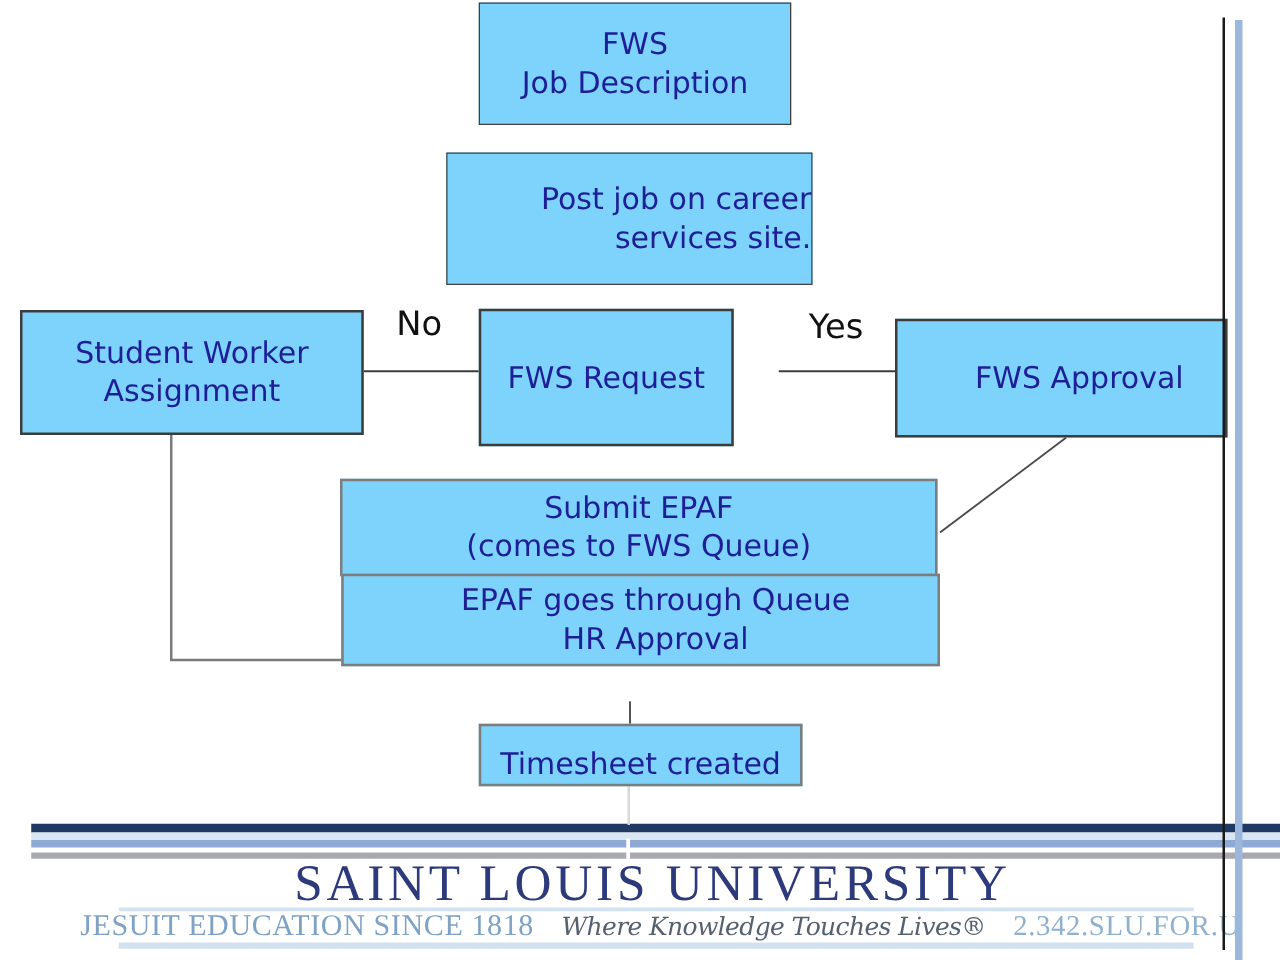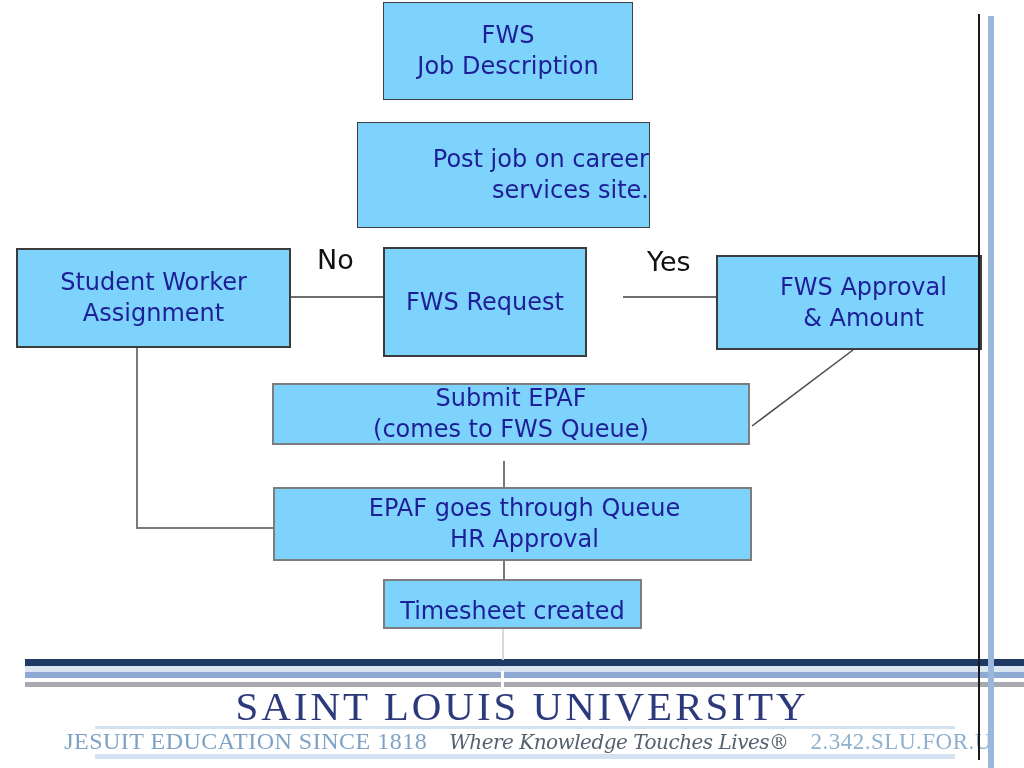--- a/index.html
+++ b/index.html
@@ -135,29 +135,28 @@
     <span>Student Worker</span>
     <span>Assignment</span>
   </div>
 
   <div class="node b-dark" style="left:383px; top:247px; width:204px; height:110px;">
     <span>FWS Request</span>
   </div>
 
   <div class="node b-dark" style="left:716px; top:255px; width:266px; height:95px;padding-left:29px;">
     <span>FWS Approval</span>
-    <span>&amp; Amount</span>
   </div>
 
-  <div class="node b-gray" style="left:272px; top:383px; width:478px; height:62px;">
+  <div class="node b-gray" style="left:272px; top:383px; width:478px; height:78px;">
     <span>Submit EPAF</span>
     <span>(comes to FWS Queue)</span>
   </div>
 
-  <div class="node b-gray" style="left:273px; top:487px; width:479px; height:74px;padding-left:24px;">
+  <div class="node b-gray" style="left:273px; top:459px; width:479px; height:74px;padding-left:24px;">
     <span>EPAF goes through Queue</span>
     <span>HR Approval</span>
   </div>
 
   <div class="node b-gray" style="left:383px; top:579px; width:259px; height:50px;justify-content:flex-end;">
     <span>Timesheet created</span>
   </div>
 
   <div class="edge-label" style="left:317px; top:244px;">No</div>
   <div class="edge-label" style="left:647px; top:246px;">Yes</div>

